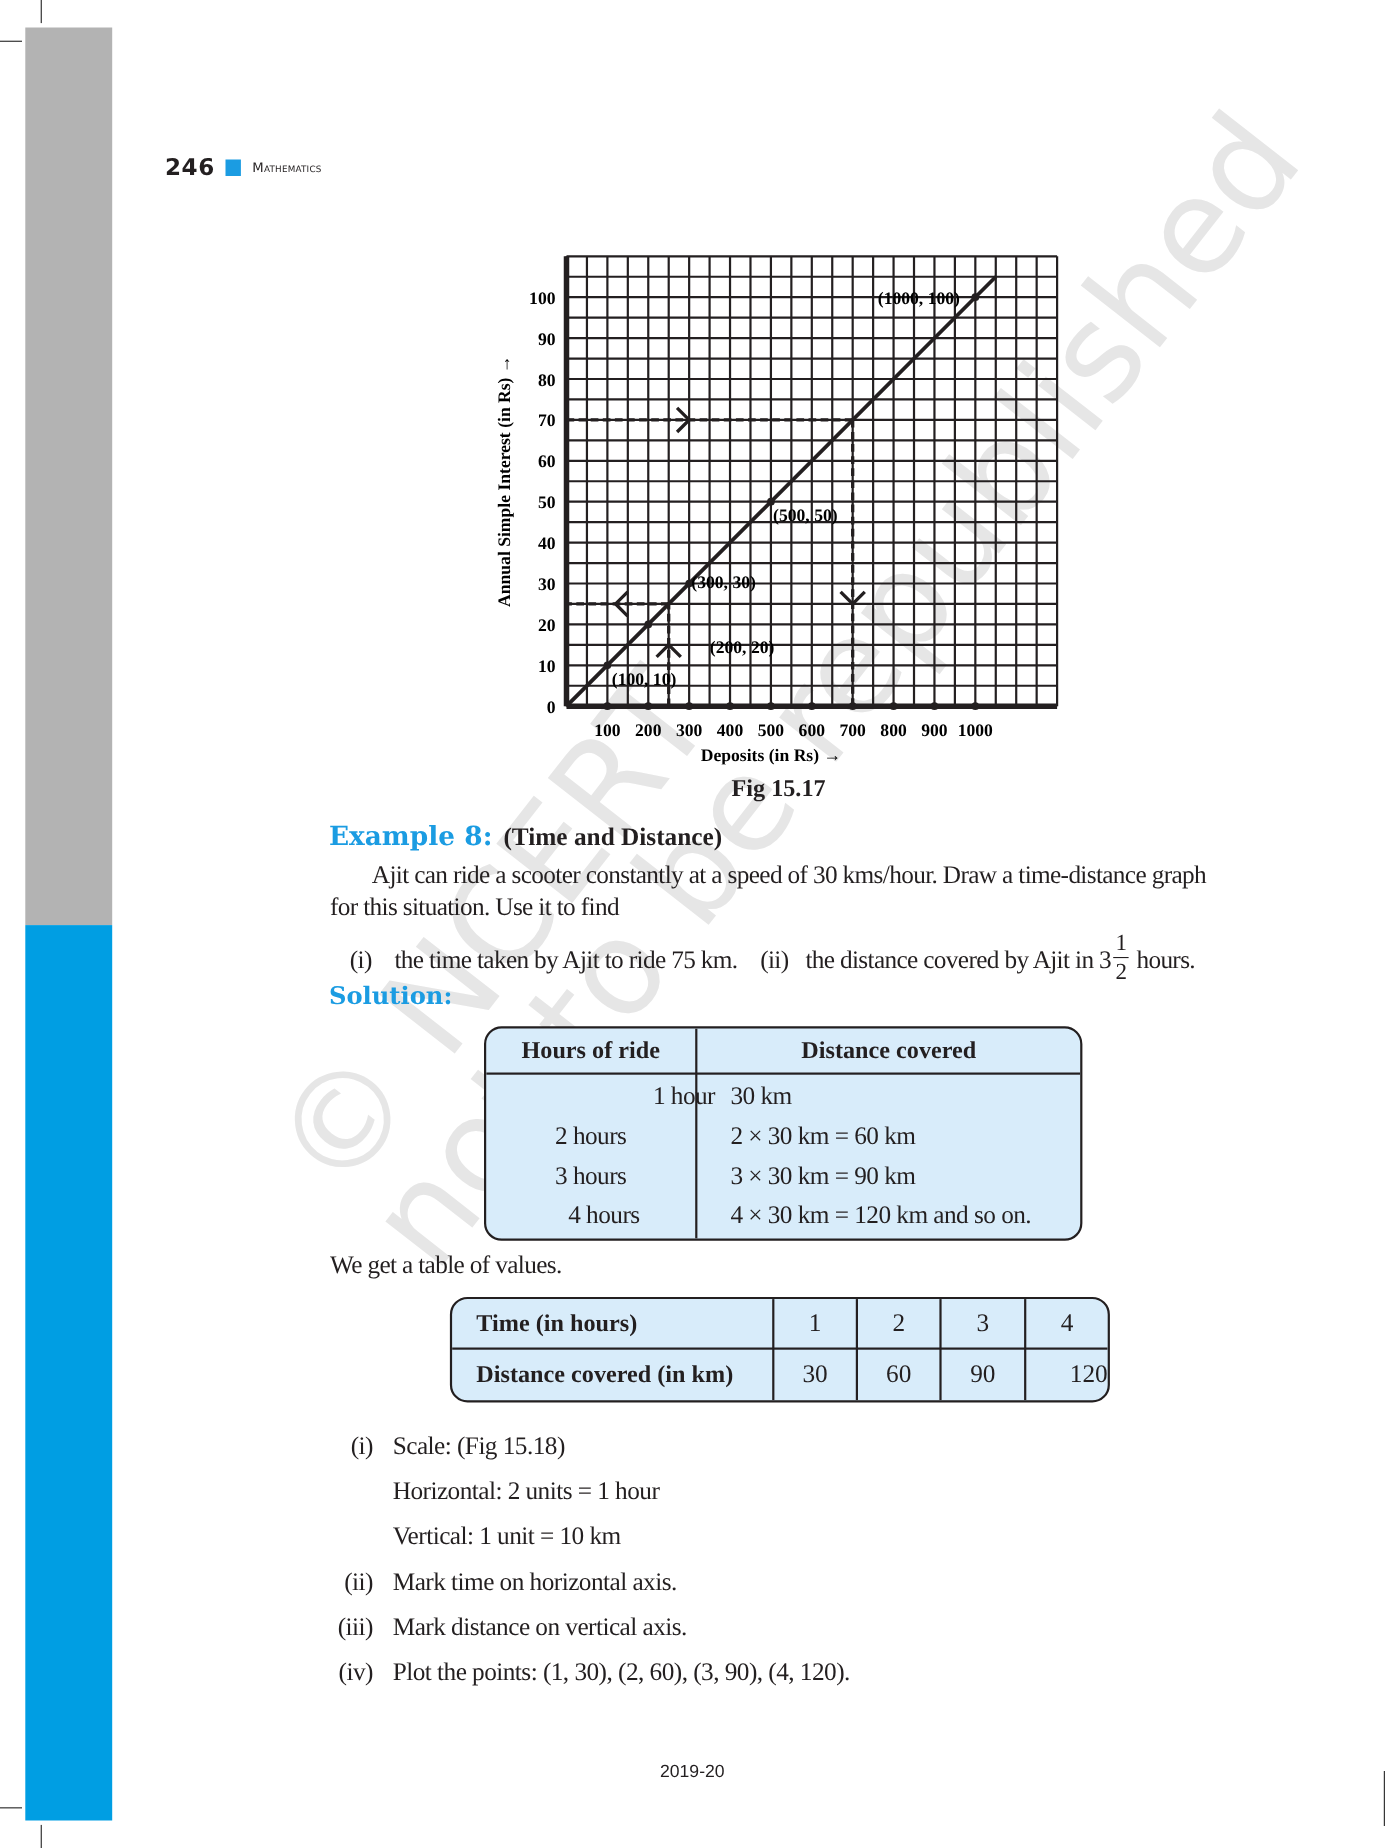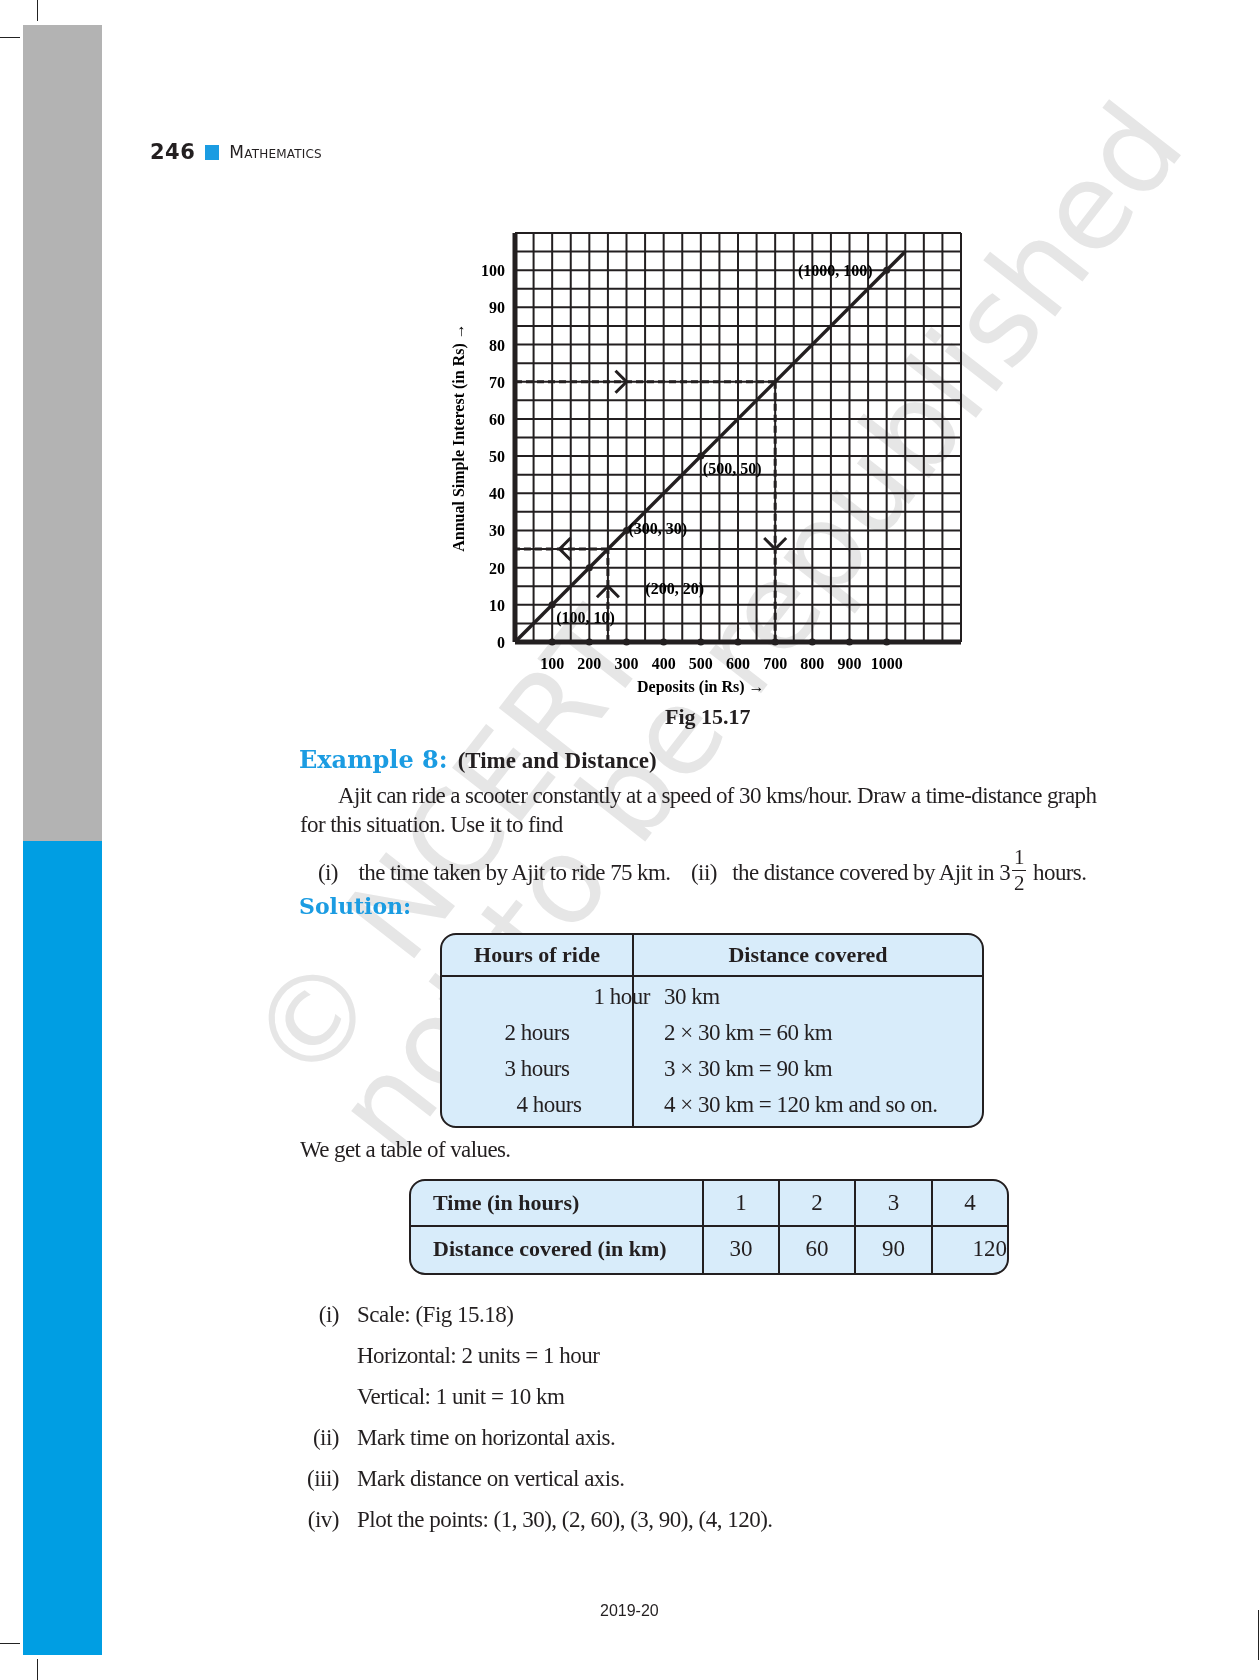--- a/index.html
+++ b/index.html
@@ -7,21 +7,21 @@
     width: 1259px; height: 1680px; position: relative; overflow: hidden;
     background: #ffffff; font-family: "Liberation Serif", serif; color: #231f20;
   }
   .crop { position: absolute; background: #222; }
   .bar-gray { position: absolute; left: 23px; top: 25px; width: 79px; height: 816px; background: #b3b3b3; }
   .bar-blue { position: absolute; left: 23px; top: 841px; width: 79px; height: 814px; background: #009ee3; }
 
   .header { position: absolute; left: 150px; top: 140px; display: flex; align-items: center; }
   .page-num { font-family: "DejaVu Sans", sans-serif; font-weight: bold; font-size: 21px; letter-spacing: 0.5px; }
   .blue-sq { width: 14px; height: 15px; background: #1b9ce2; margin: 0 10px 0 10px; }
-  .subject { font-family: "DejaVu Sans", sans-serif; font-size: 17px; font-variant: small-caps; letter-spacing: 0.2px; }
+  .subject { font-family: "DejaVu Sans", sans-serif; font-size: 12px; font-variant: small-caps; letter-spacing: 0.2px; }
 
   .watermark {
     position: absolute; left: 230px; top: 1030px; transform: rotate(-52deg); transform-origin: left top;
     font-family: "DejaVu Sans", sans-serif; font-size: 120px; color: #e6e6e6; white-space: nowrap; pointer-events: none;
     line-height: 1;
   }
   .watermark div { height: 110px; }
 
   .chart { position: absolute; left: 440px; top: 225px; width: 560px; height: 470px; }
   .fig-caption { position: absolute; left: 665px; top: 704px; font-weight: bold; font-size: 22px; }

